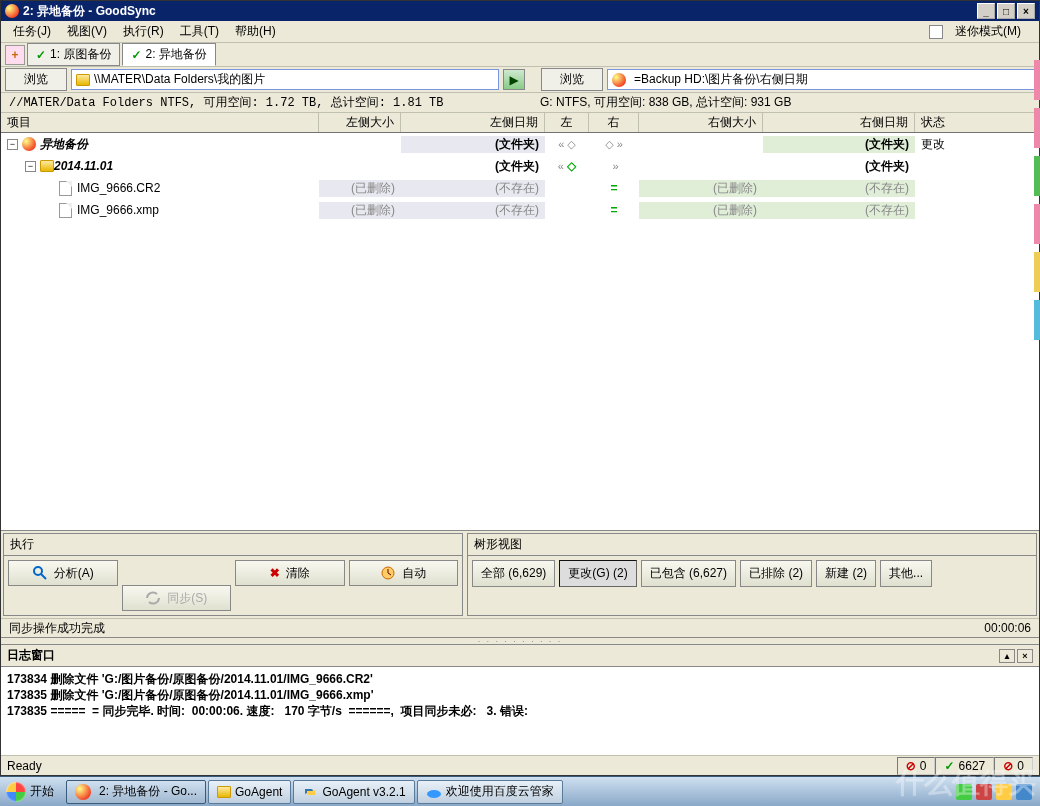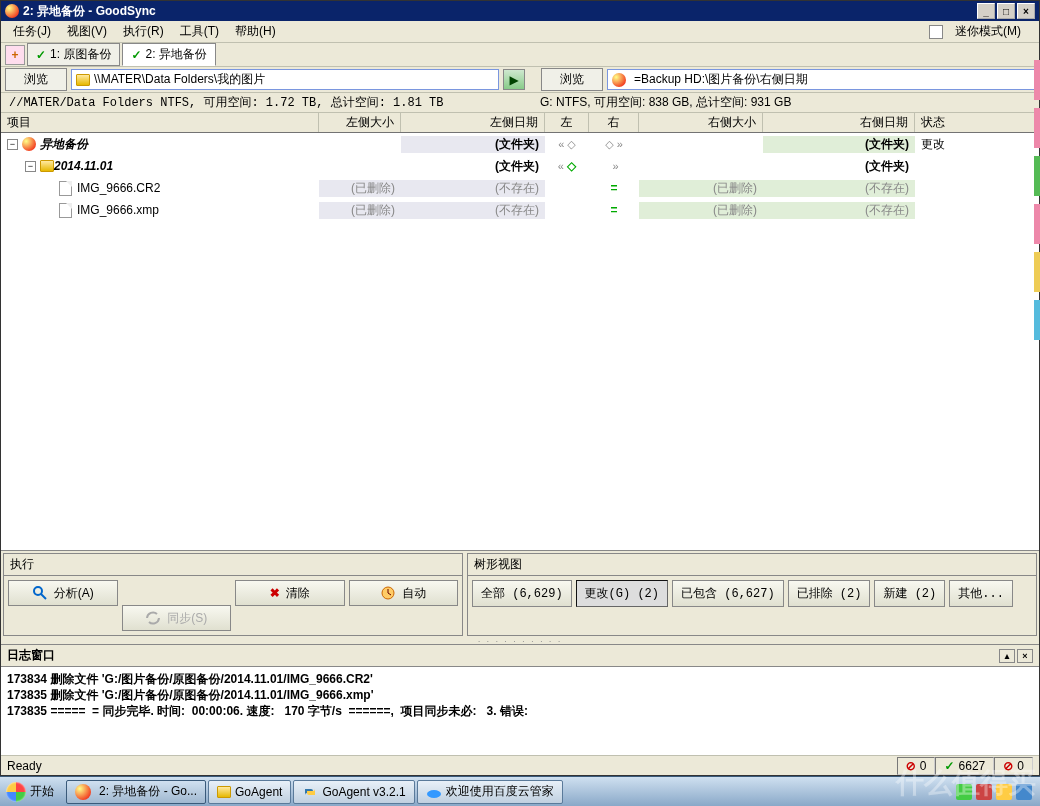--- a/index.html
+++ b/index.html
@@ -79,21 +79,21 @@
 .bold-it { font-weight: bold; font-style: italic; }
 
 
 .bottom-panels { display: flex; background: #ece9d8; border-top: 1px solid #888; }
 .panel { flex: 1; border: 1px solid #888; margin: 2px; }
 .panel-title { padding: 2px 6px; background: #ece9d8; border-bottom: 1px solid #888; }
 .panel-body { padding: 4px; display: flex; gap: 4px; }
 .action-btn { flex: 1; height: 26px; border: 1px solid #888; background: linear-gradient(#f8f8f0, #e0e0d0); display: flex; align-items: center; justify-content: center; gap: 6px; cursor: pointer; }
 .action-btn.disabled { color: #aaa; margin-top: 25px; }
 .action-btn .aicon { width: 16px; height: 16px; }
-.tree-filter-btn { padding: 4px 8px; border: 1px solid #888; background: linear-gradient(#f8f8f0, #e0e0d0); cursor: pointer; white-space: nowrap; font-family: Liberation Mono, monospace; }
+.tree-filter-btn { padding: 4px 8px; border: 1px solid #888; background: linear-gradient(#f8f8f0, #e0e0d0); cursor: pointer; white-space: nowrap; }
 .tree-filter-btn.active { border: 1px inset #666; background: #ddd; }
 
 
 .status-line { height: 20px; background: #ece9d8; display: flex; align-items: center; padding: 0 8px; border-top: 1px solid #c0c0b0; border-bottom: 1px solid #888; }
 .status-msg { flex: 1; }
 .gripper { height: 6px; background: #ece9d8; display:flex; align-items:center; justify-content:center; }
 .gripper:before { content:'· · · · · · · · · ·'; color:#888; letter-spacing:2px; font-size:8px; }
 
 
 .log-panel { background: #ece9d8; border-top: 1px solid #888; }
@@ -316,20 +316,24 @@
           <div class="tree-filter-btn">全部 (6,629)</div>
           <div class="tree-filter-btn active">更改(G) (2)</div>
           <div class="tree-filter-btn">已包含 (6,627)</div>
           <div class="tree-filter-btn">已排除 (2)</div>
           <div class="tree-filter-btn">新建 (2)</div>
           <div class="tree-filter-btn">其他...</div>
         </div>
       </div>
     </div>
 
+    <div class="status-line">
+      <span class="status-msg">同步操作成功完成</span>
+      <span>00:00:06</span>
+    </div>
     <div class="gripper"></div>
 
     <div class="log-panel">
       <div class="log-header">
         <span>日志窗口</span>
         <div class="log-header-btns">
           <div class="log-hbtn">▴</div>
           <div class="log-hbtn">×</div>
         </div>
       </div>

